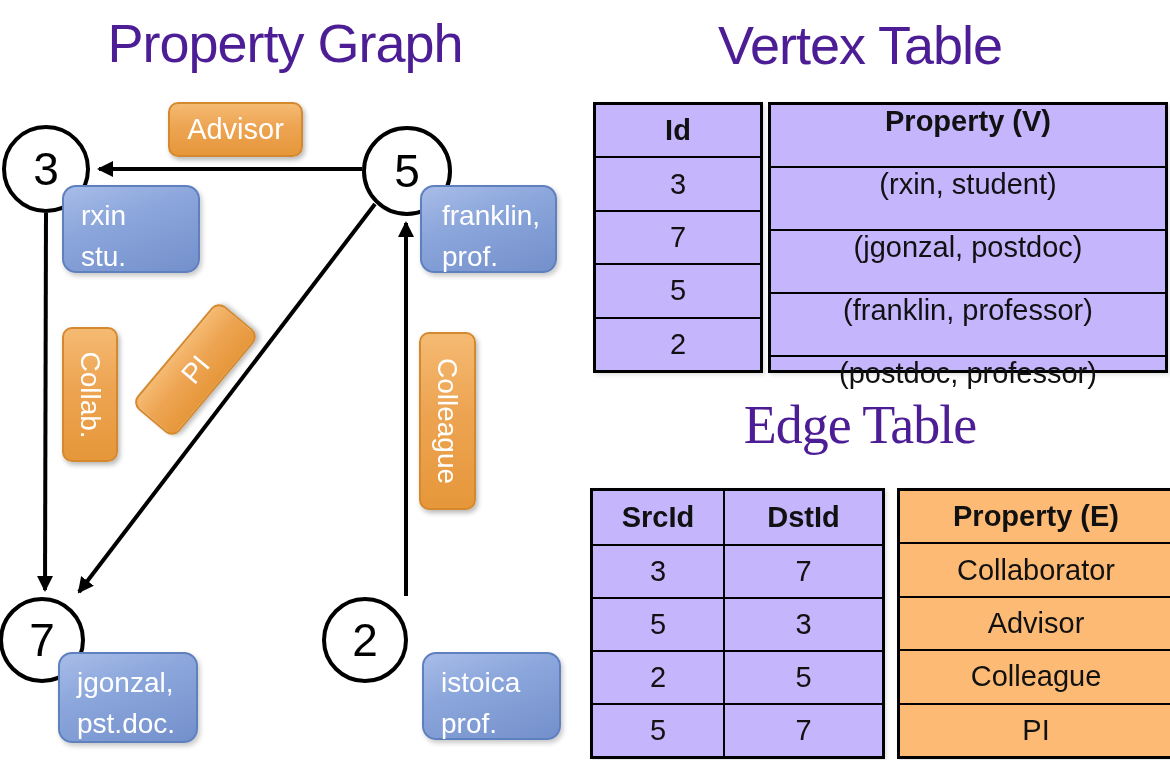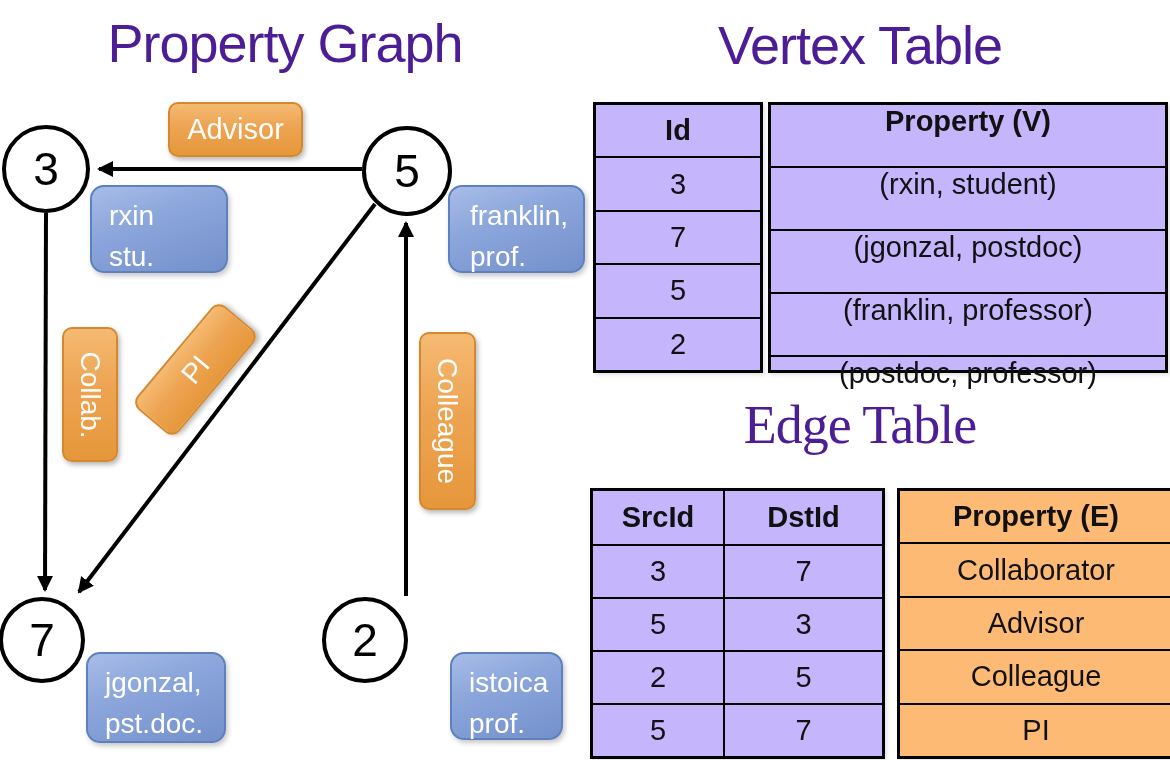--- a/index.html
+++ b/index.html
@@ -28,21 +28,21 @@
   .epill .vtext{transform:rotate(90deg);white-space:nowrap;}
   
   .vbox{
     position:absolute;border-radius:14px;box-sizing:border-box;
     background:linear-gradient(160deg,#A8BCE8 0%,#8BA6DB 40%,#7490CC 100%);
     border:2px solid #5F80BE;color:#fff;font-size:28px;line-height:1.45;
     padding:9px 0 0 17px;box-shadow:2px 3px 5px rgba(0,0,0,0.22);
   }
   
   .edges-svg{position:absolute;left:0;top:0;width:1170px;height:760px;pointer-events:none;}
-  .gnode{z-index:2;} .vbox{z-index:3;margin-left:28px;} .epill{z-index:3;} .edges-svg{z-index:1;}
+  .gnode{z-index:2;} .vbox{z-index:3;} .epill{z-index:3;} .edges-svg{z-index:1;}
   
   .tbox{
     position:absolute;border:3px solid #000;box-sizing:border-box;background:#c4b5fd;
     display:flex;flex-direction:column;box-shadow:2px 2px 4px rgba(0,0,0,0.12);
   }
   .tbox.grid2{display:grid;grid-template-columns:132px 1fr;grid-auto-rows:1fr;}
   .tcell{
     display:flex;align-items:center;justify-content:center;
     font-size:29px;color:#111;flex:1;box-sizing:border-box;white-space:nowrap;
   }
@@ -104,21 +104,21 @@
     <div>stu.</div>
   </div>
   <div class="vbox" style="left:420px;top:185px;width:137px;height:88px;padding-left:20px;">
     <div>franklin,</div>
     <div>prof.</div>
   </div>
   <div class="vbox" style="left:58px;top:652px;width:140px;height:91px;">
     <div>jgonzal,</div>
     <div>pst.doc.</div>
   </div>
-  <div class="vbox" style="left:422px;top:652px;width:113px;height:88px;">
+  <div class="vbox" style="left:422px;top:652px;width:139px;height:88px;">
     <div>istoica</div>
     <div>prof.</div>
   </div>
 
   <div class="tbox" style="left:593px;top:102px;width:170px;height:271px;">
     <div class="tcell theader">Id</div>
     <div class="tcell rt">3</div>
     <div class="tcell rt">7</div>
     <div class="tcell rt">5</div>
     <div class="tcell rt">2</div>

